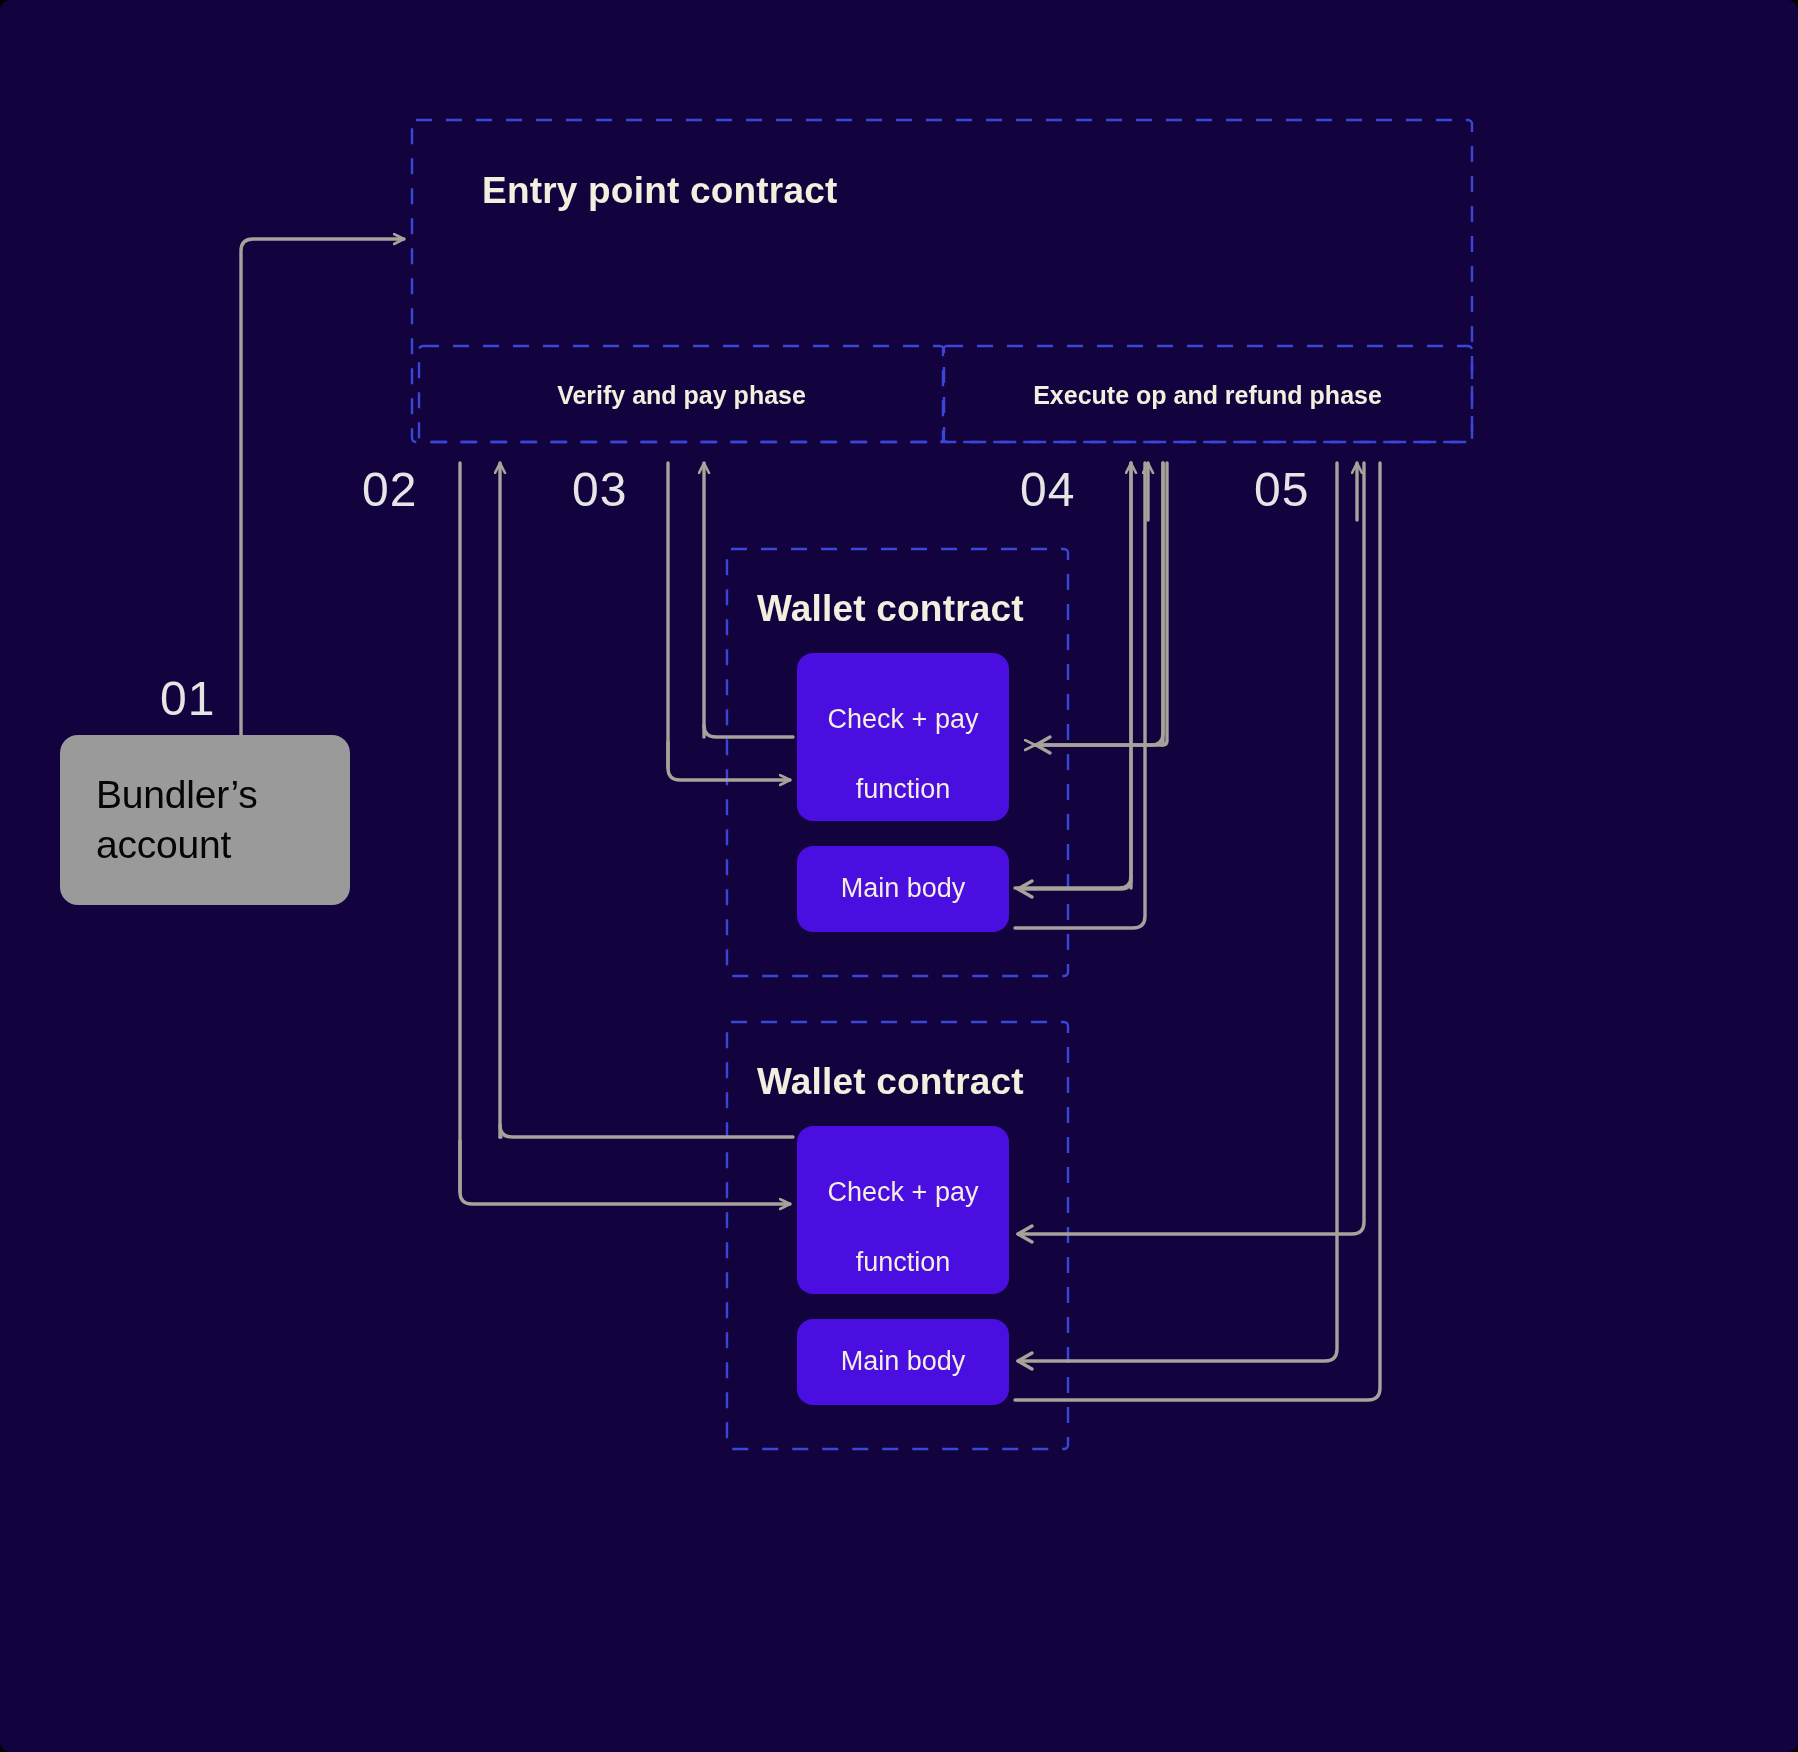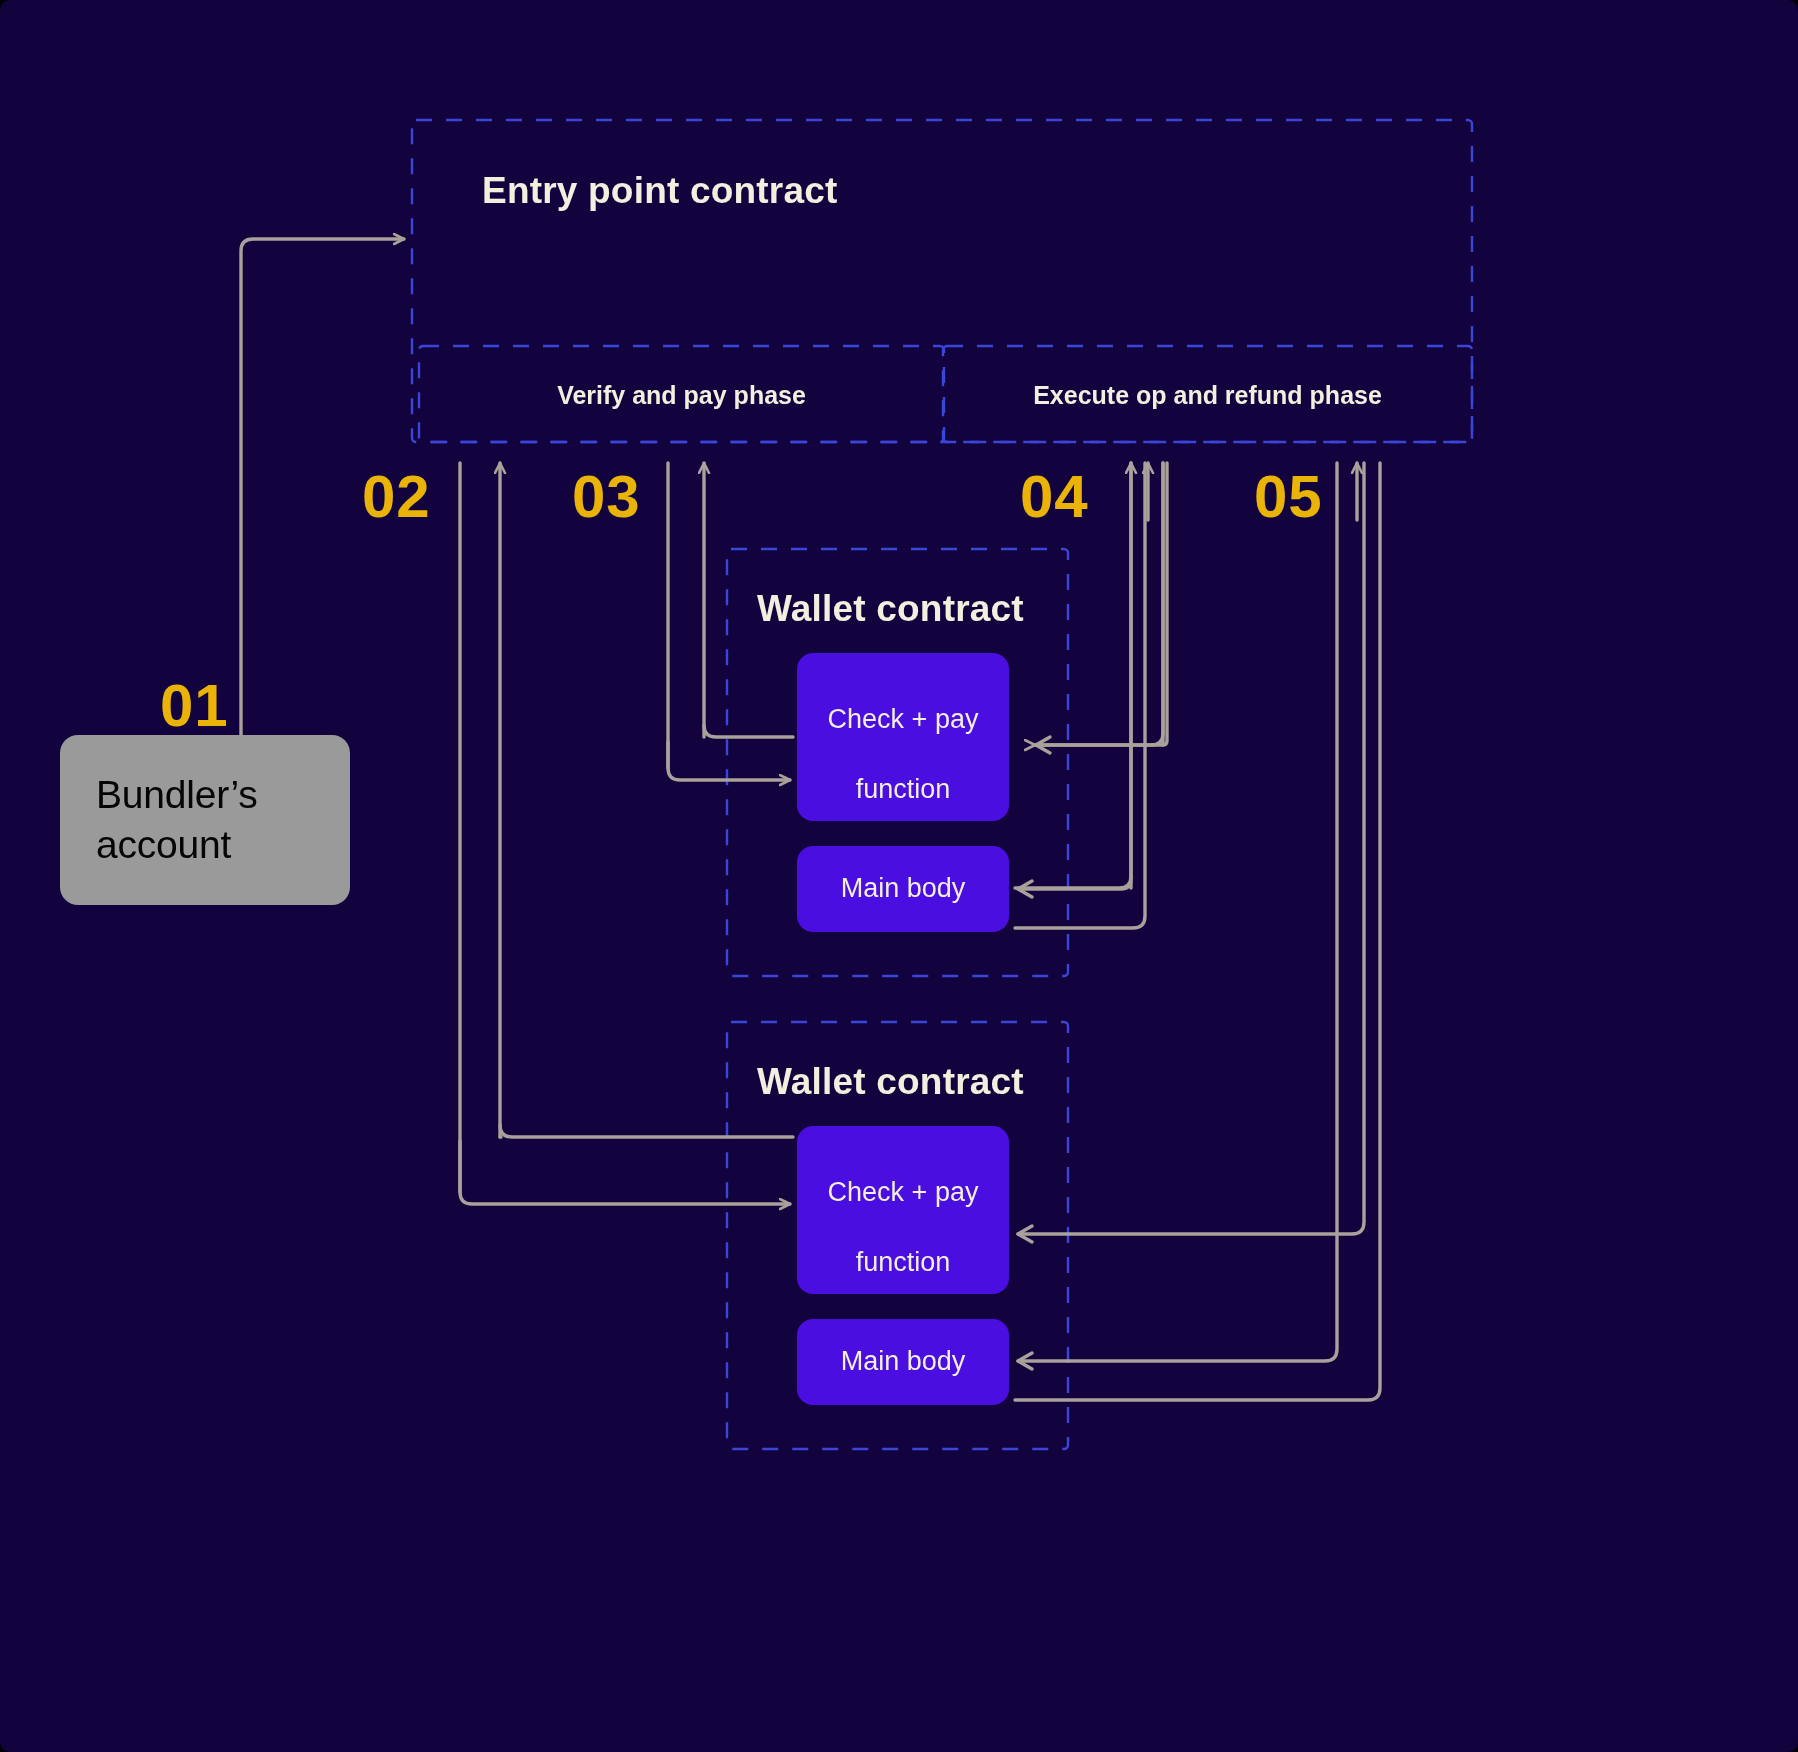--- a/index.html
+++ b/index.html
@@ -21,23 +21,23 @@
     white-space:nowrap;
   }
   .phase-lbl{
     color:#f2efdf;
     font-size:25px;
     font-weight:700;
     white-space:nowrap;
     text-align:center;
   }
   .step-num{
-    color:#eab308;
-    font-size:60px;
-    font-weight:700;
+    color:#e5e5e5;
+    font-size:48px;
+    font-weight:400;
     letter-spacing:1px;
     white-space:nowrap;
   }
   .bundler-box{
     position:absolute;
     background:#9a9a9a;
     border-radius:18px;
     display:flex;
     align-items:center;
     padding-left:36px;

